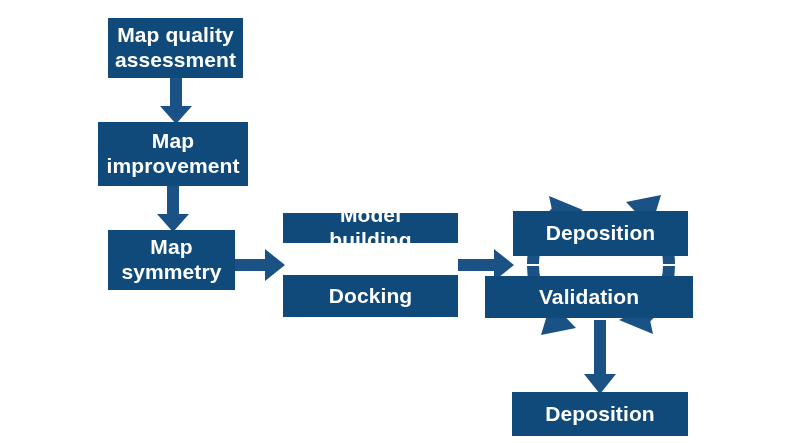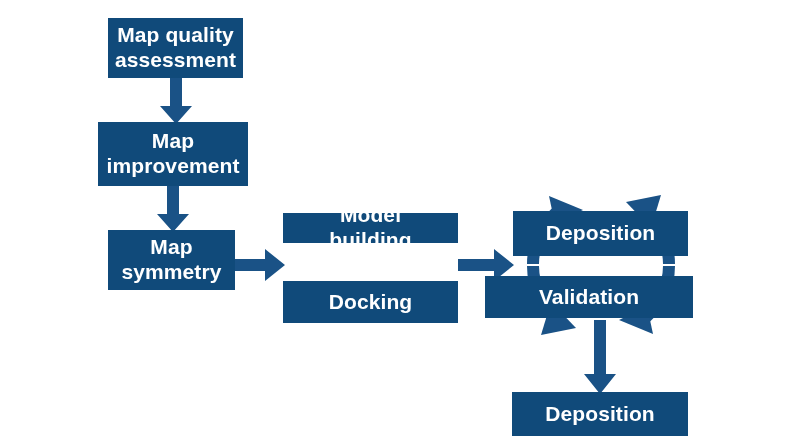--- a/index.html
+++ b/index.html
@@ -65,21 +65,21 @@
 
   <div class="node" style="left:108px; top:230px; width:127px; height:60px;">
     <span class="node-label">Map
 symmetry</span>
   </div>
 
   <div class="node" style="left:283px; top:213px; width:175px; height:30px;">
     <span class="node-label">Model building</span>
   </div>
 
-  <div class="node" style="left:283px; top:281px; width:175px; height:42px;">
+  <div class="node" style="left:283px; top:275px; width:175px; height:42px;">
     <span class="node-label">Docking</span>
   </div>
 
   <div class="node" style="left:513px; top:211px; width:175px; height:45px;">
     <span class="node-label">Deposition</span>
   </div>
 
   <div class="node" style="left:485px; top:276px; width:208px; height:42px;">
     <span class="node-label">Validation</span>
   </div>

